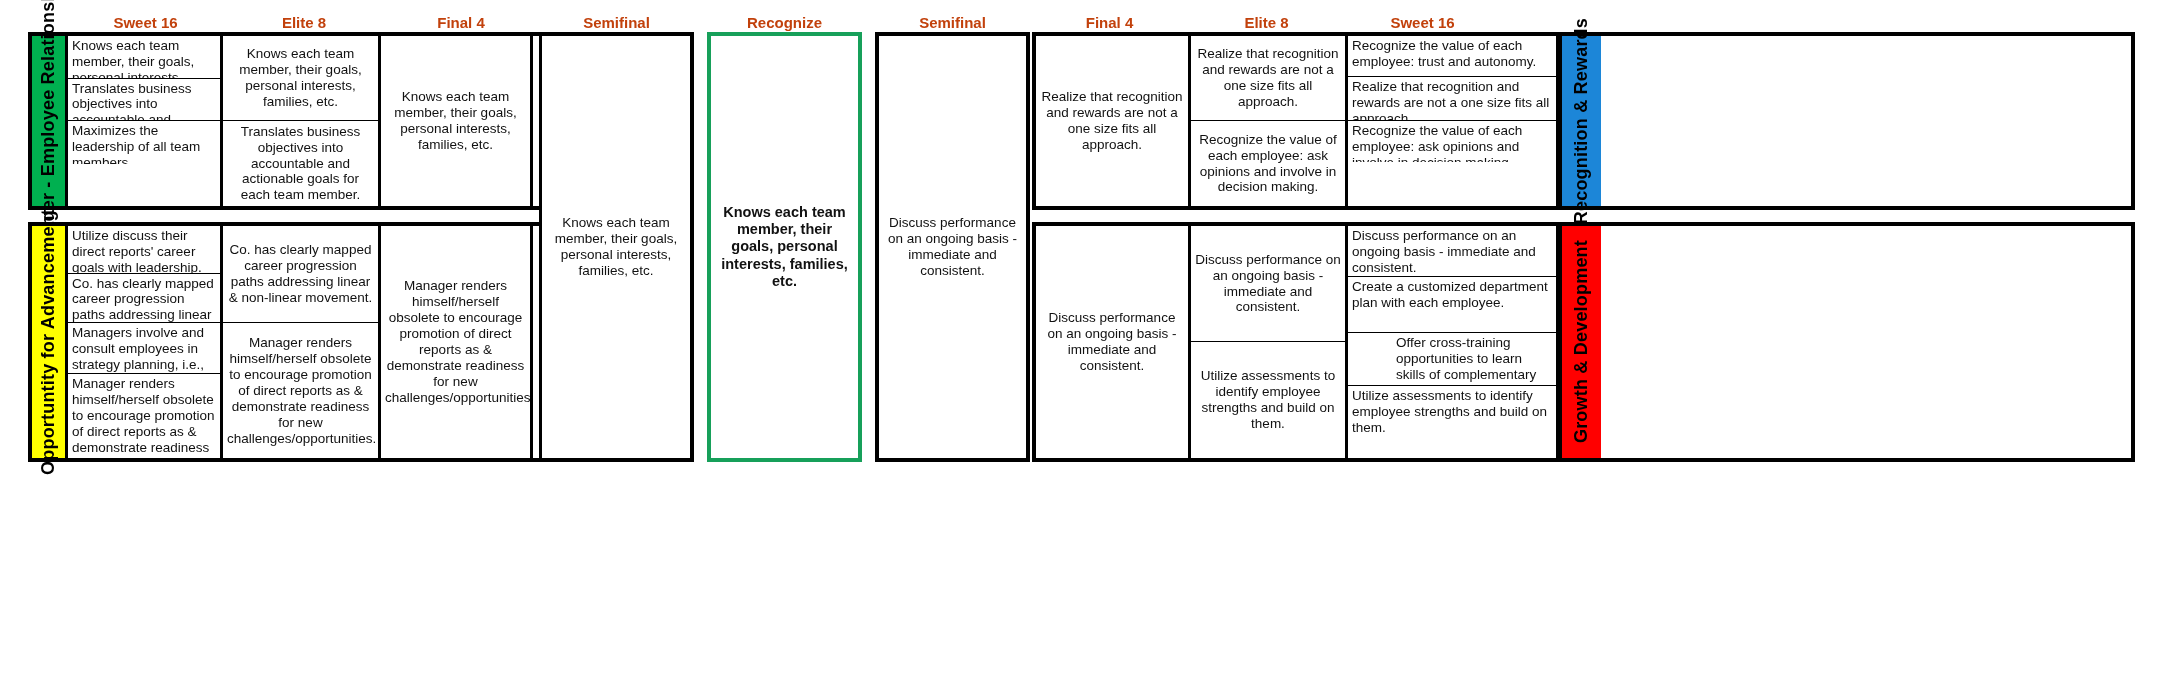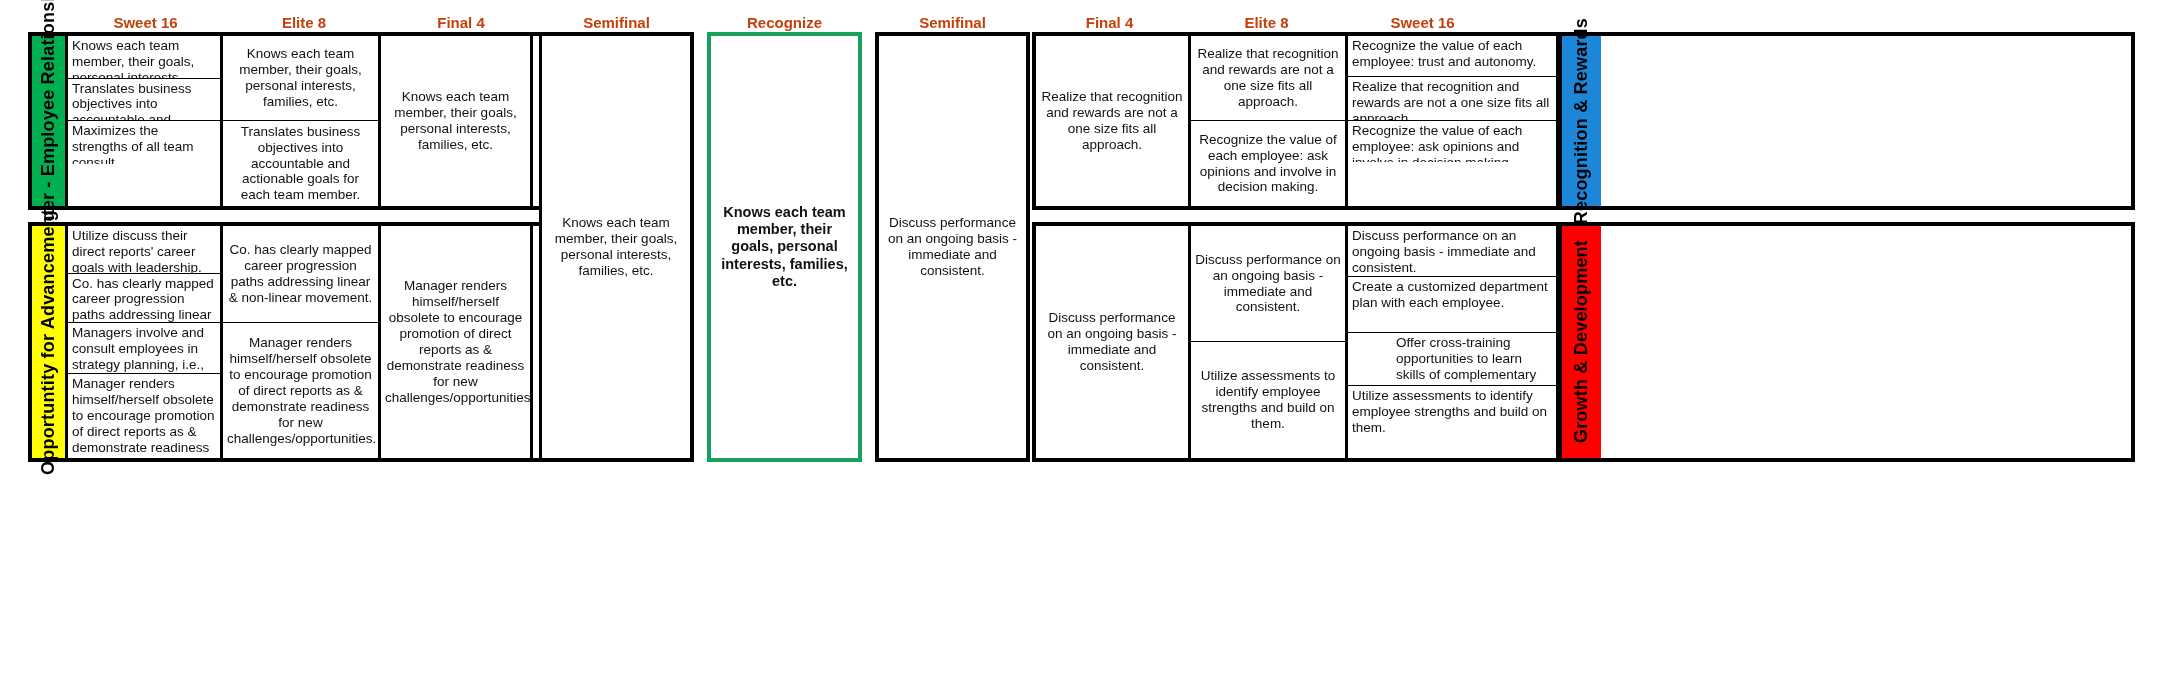--- a/index.html
+++ b/index.html
@@ -105,21 +105,21 @@
     </div>
 
     <div class="col" style="width:155px;">
       <div class="cell top left" style="height:25%;">
         <span class="txt">Knows each team member, their goals, personal interests, families, etc.</span>
         </div>
       <div class="cell top left" style="height:25%;">
         <span class="txt">Translates business objectives into accountable and actionable goals for each team member.</span>
         </div>
       <div class="cell top left" style="height:25%;">
-        <span class="txt">Maximizes the strengths of all team consult.</span>
+        <span class="txt">Maximizes the leadership of all team members.</span>
         </div>
     </div>
 
     <div class="col" style="width:158px;">
       <div class="cell mid center" style="height:50%;">
         <span class="txt">Knows each team member, their goals, personal interests, families, etc.</span>
         </div>
       <div class="cell mid center" style="height:50%;">
         <span class="txt">Translates business objectives into accountable and actionable goals for each team member.</span>
         </div>

